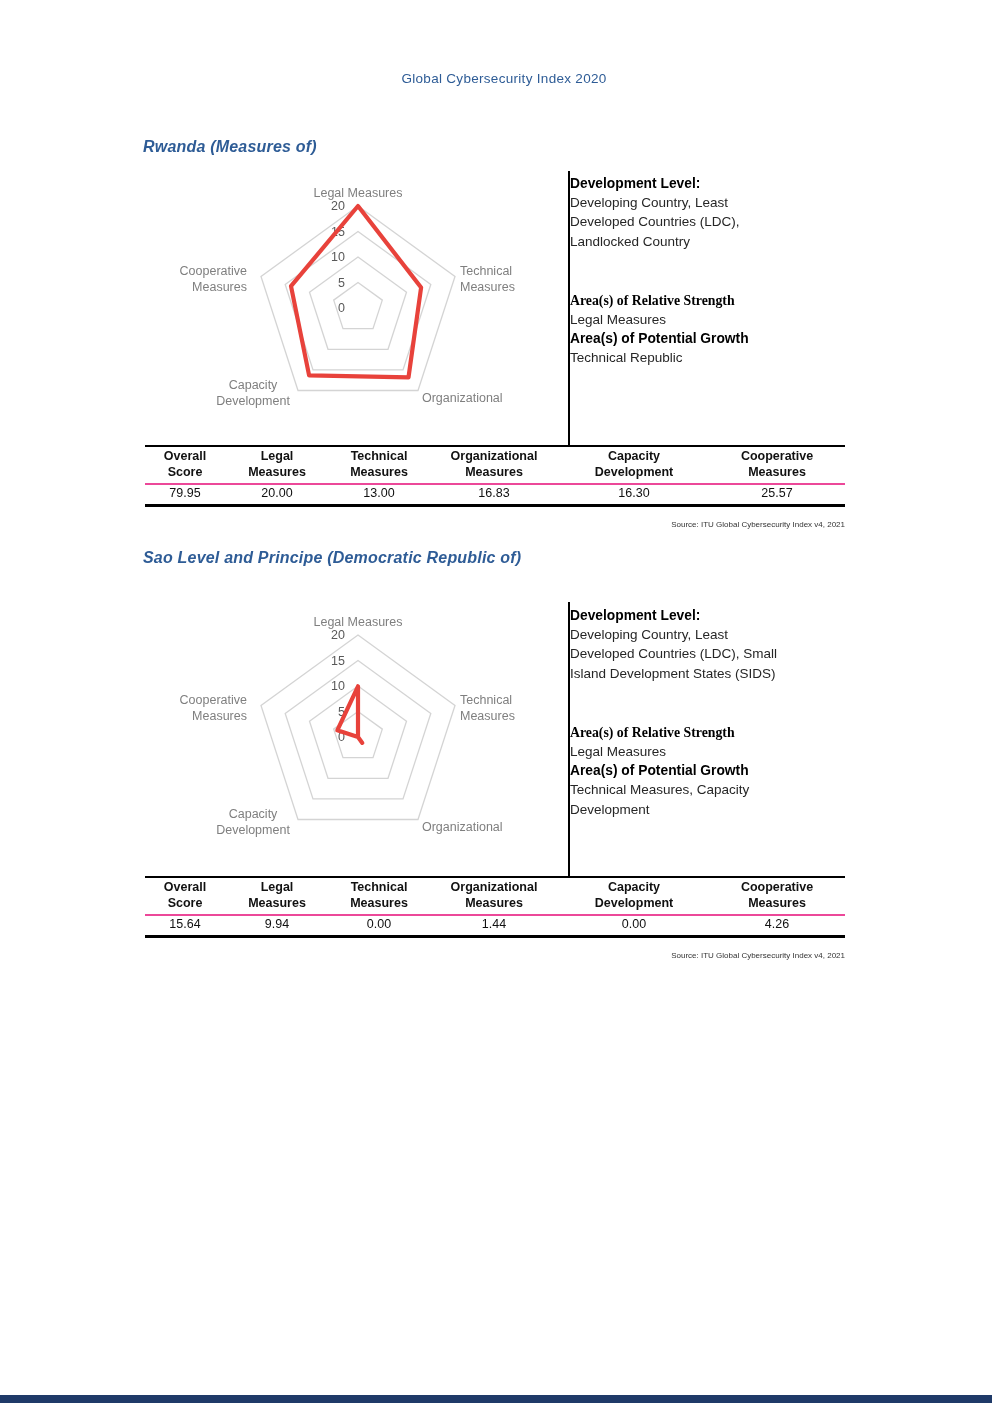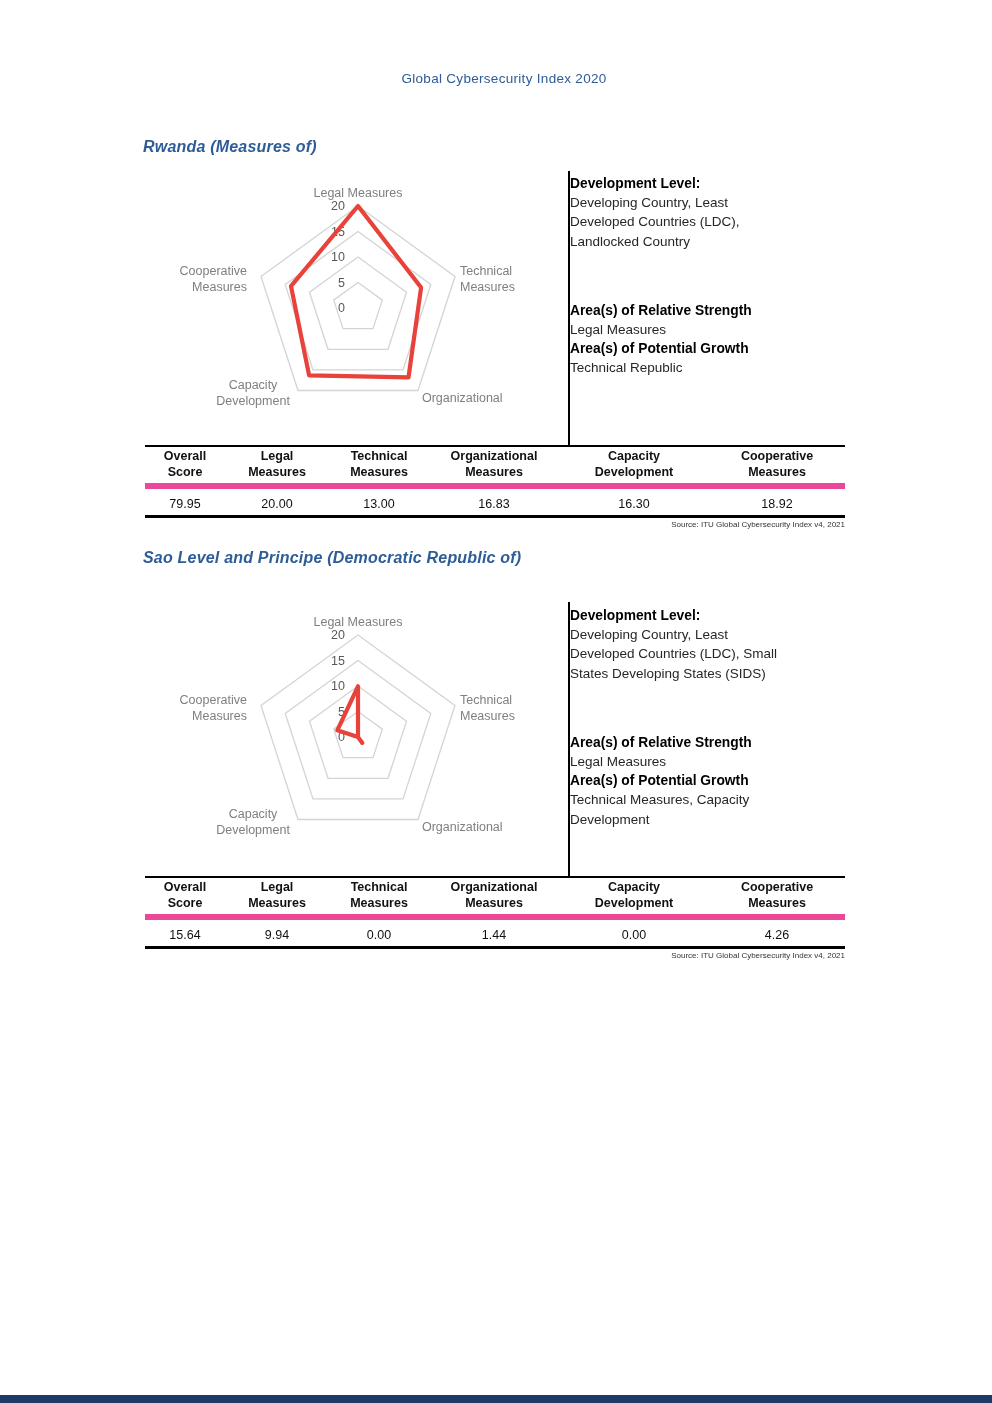--- a/index.html
+++ b/index.html
@@ -17,31 +17,31 @@
     font-style:italic; font-weight:600; font-size:16px; color:#2e5c96; letter-spacing:0.2px;
   }
   .radar { position:absolute; left:140px; }
   .radar text { font-family:"Liberation Sans", sans-serif; }
   .divider { position:absolute; left:568px; width:2px; background:#000; }
   .panel {
     position:absolute; left:570px; width:276px; text-align:left;
     color:#262626; font-size:13.5px; line-height:19.2px;
   }
   .panel-bold { font-weight:700; color:#000; font-size:13.8px; }
-  .panel-gap { margin-top:50px; }
+  .panel-gap { margin-top:40px;font-family:Liberation Serif, serif; }
   .score-table {
     position:absolute; left:145px; width:700px; border-collapse:collapse;
     table-layout:fixed; text-align:center; color:#111;
   }
   .score-table thead th {
-    border-top:2px solid #000; border-bottom:6px solid #ec4899;
+    border-top:2px solid #000; border-bottom:2px solid #ec4899;
     font-weight:700; font-size:12.5px; padding:2px 0 3px; line-height:15.5px;
   }
   .score-table tbody td {
-    border-bottom:3px solid #000; font-size:12.5px; padding:8px 0 4px;text-align:center;
+    border-bottom:3px solid #000; font-size:12.5px; padding:1px 0 4px;text-align:center;
   }
   .source-note {
     position:absolute; left:145px; width:700px; text-align:right;
     font-size:8px; color:#333;margin-top:11px;
   }
   .page-num {
     position:absolute; left:476px; top:1404px; width:31px; height:31px;
     border-radius:50%; background:#2d4d80; color:#ececec; font-size:12.5px;
     display:flex; align-items:center; justify-content:center;
   }
@@ -130,21 +130,21 @@
               </th>
             </tr>
           </thead>
       <tbody>
             <tr>
               <td>79.95</td>
               <td>20.00</td>
               <td>13.00</td>
               <td>16.83</td>
               <td>16.30</td>
-              <td>18.92</td>
+              <td>25.57</td>
             </tr>
           </tbody>
     </table>
     <div class="source-note" style="top: 371px;">Source: ITU Global Cybersecurity Index v4, 2021</div>
   </section>
 
   <section class="section" style="top: 549px;">
     <h2 class="section-title">Sao Level and Principe (Democratic Republic of)</h2>
     <svg class="radar" width="430" height="272" viewBox="0 0 430 272" style="top: 49px;">
           <polygon points="218.0,113.5 242.3,131.1 233.0,159.6 203.0,159.6 193.7,131.1" fill="none" stroke="#d4d4d4" stroke-width="1.3"></polygon>
@@ -165,21 +165,21 @@
           <text x="106.99223533789434" y="106.48026657375533" text-anchor="end" font-size="12.5" fill="#7f7f7f">Cooperative</text>
           <text x="106.99223533789434" y="122.48026657375533" text-anchor="end" font-size="12.5" fill="#7f7f7f">Measures</text>
           <polygon points="218.0,88.3 218.0,139.0 222.3,144.9 218.0,139.0 197.3,132.3" fill="none" stroke="#e8423b" stroke-width="4.2" stroke-linejoin="round" stroke-linecap="round"></polygon>
         </svg>
     <div class="divider" style="top: 53px; height: 274px;"></div>
     <div class="panel" style="top: 57px;">
       <div class="panel-bold">Development Level:</div>
       <div>
             <div>Developing Country, Least</div>
             <div>Developed Countries (LDC), Small</div>
-            <div>States Developing States (SIDS)</div>
+            <div>Island Development States (SIDS)</div>
           </div>
       <div class="panel-bold panel-gap">Area(s) of Relative Strength</div>
       <div>
             <div>Legal Measures</div>
           </div>
       <div class="panel-bold">Area(s) of Potential Growth</div>
       <div>
             <div>Technical Measures, Capacity</div>
             <div>Development</div>
           </div>

